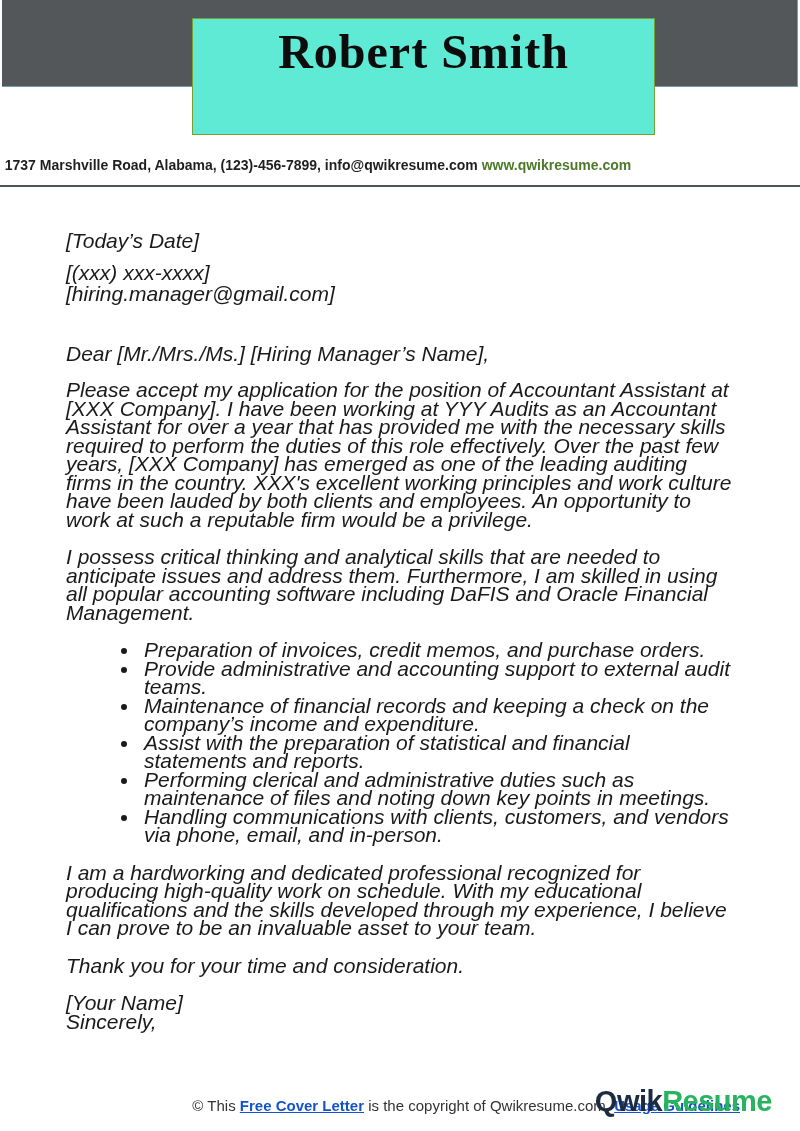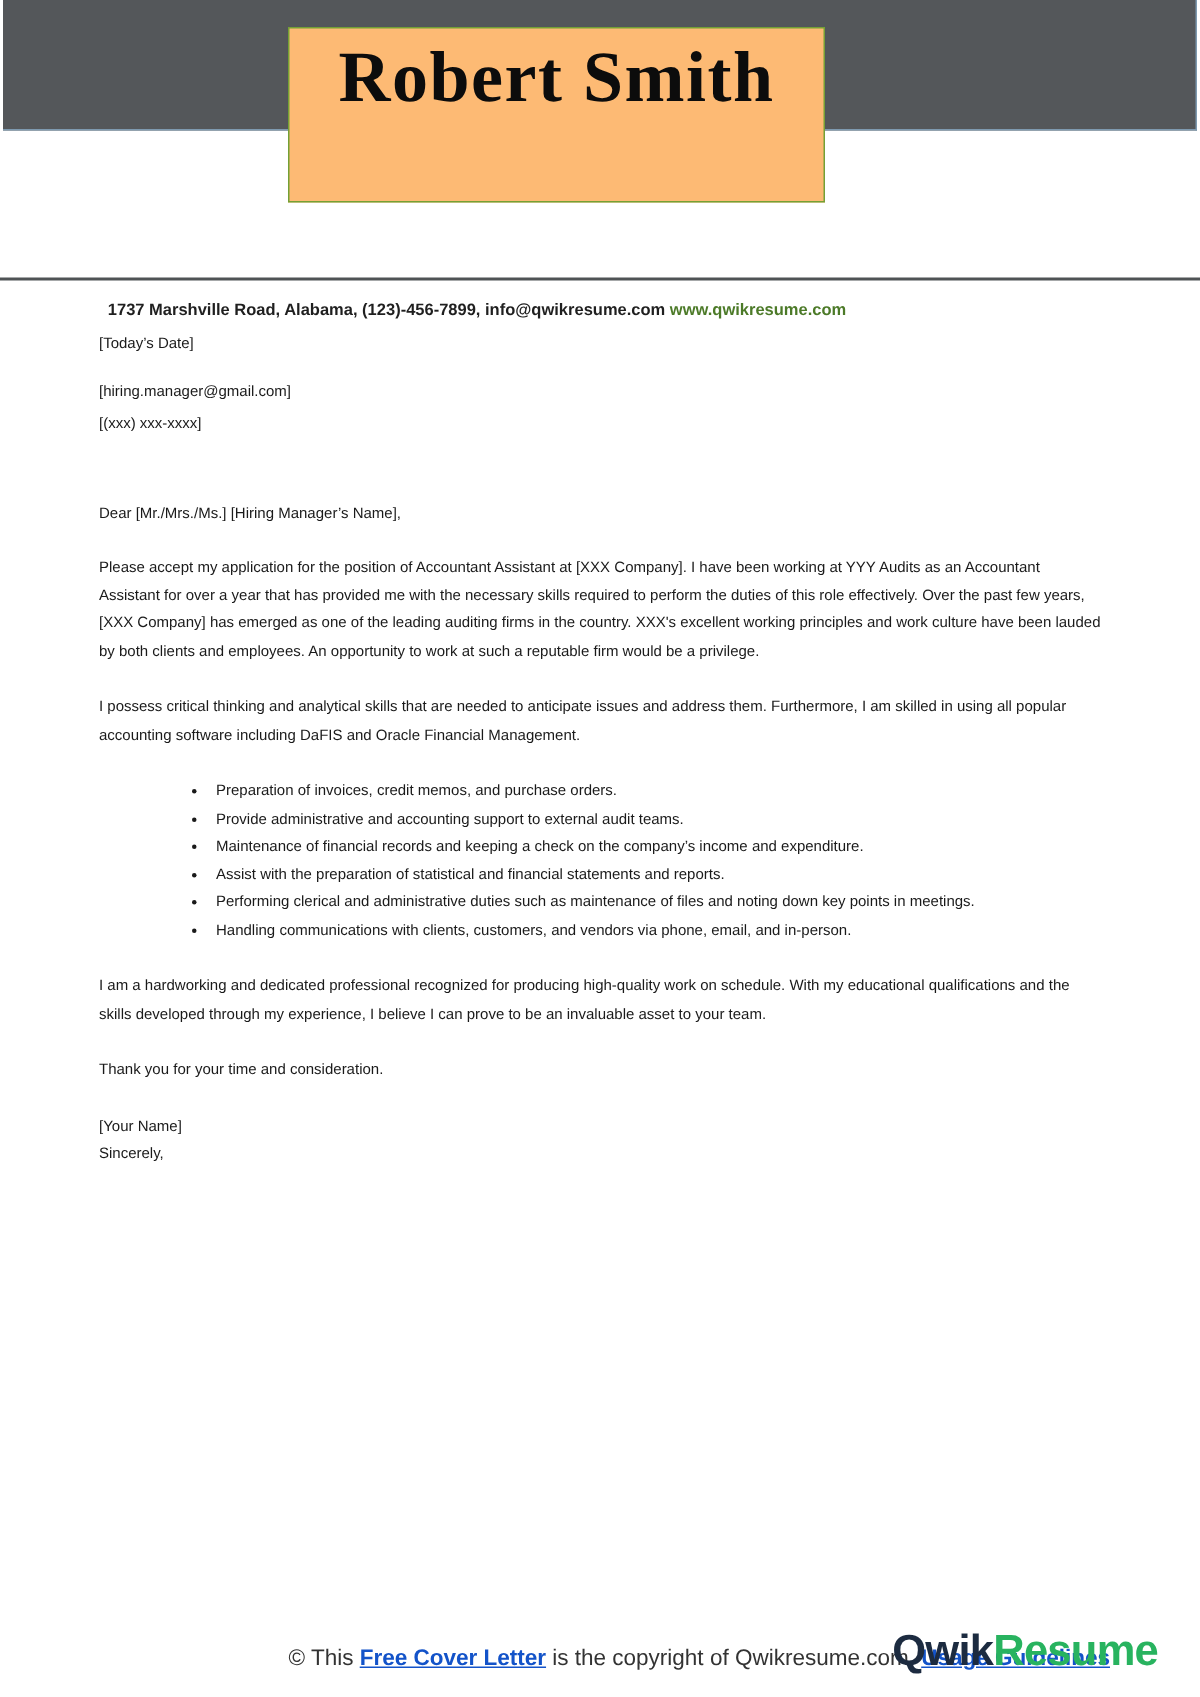--- a/index.html
+++ b/index.html
@@ -13,22 +13,22 @@
   }
 
   
   .header-band {
     position:absolute; top:0; left:2px; right:2px; height:86px;
     background:#54575a;
     border-bottom:1px solid #7e9ab0;
     border-right:1px solid #7e9ab0;
   }
   .name-plate {
-    position:absolute; left:192px; top:18px; width:358px; height:117px;
-    background:#fdba74;
+    position:absolute; left:192px; top:18px; width:463px; height:117px;
+    background:#5eead4;
     border:1px solid #74a035;
     box-sizing:border-box;
     text-align:center;
     z-index:2;
   }
   .person-name {
     font-family:"Liberation Serif", serif;
     font-weight:bold; font-size:48px; line-height:52px;
     letter-spacing:1px;
     color:#0c0c0c;
@@ -37,34 +37,33 @@
   .job-title {
     font-family:"Liberation Serif", serif;
     font-weight:bold; font-size:30px; line-height:36px;
     letter-spacing:0.5px;
     color:#0c0c0c;
     margin-top:11px;
   }
   .contact-line {
     position:absolute; top:157px; left:0; width:636px;
     text-align:center;
-    font-size:11px; font-weight:bold; color:#1f1f1f;
+    font-size:14px; font-weight:bold; color:#1f1f1f;
     z-index:2;
-    margin-top:44px;
   }
   .website-url { color:#4c7a28; text-decoration:none; font-weight:bold; }
   .header-divider {
     position:absolute; top:185px; left:0; width:800px; height:0;
     border-top:2px solid #4f5355;
   }
 
   
   .letter-body {
-    position:absolute; top:219px; left:66px; width:670px;
-    font-size:10px; line-height:18.5px; color:#1a1a1a;
+    position:absolute; top:230px; left:66px; width:670px;
+    font-size:21px; line-height:18.5px; color:#1a1a1a;font-style:italic;
   }
   .letter-body p { margin:0 0 19px 0; }
   .date-line { line-height:21px; margin:0 0 11px 0 !important; }
   .recipient-address { margin:0 0 40px 0; }
   .recipient-address p { margin:0; line-height:21.3px; }
   .salutation { margin:0 0 18px 0 !important; }
   .responsibilities-list {
     margin:0 0 19px 0; padding:0 0 0 74px;
   }
   .responsibilities-list li { margin:0; padding-left:4px; }
@@ -100,22 +99,22 @@
   <a class="website-url" href="#">www.qwikresume.com</a>
 </div>
 
 <div class="header-divider"></div>
 
 <div class="letter-body">
 
   <p class="date-line">[Today’s Date]</p>
 
   <div class="recipient-address">
+    <p>[(xxx) xxx-xxxx]</p>
     <p>[hiring.manager@gmail.com]</p>
-    <p>[(xxx) xxx-xxxx]</p>
   </div>
 
   <p class="salutation">Dear [Mr./Mrs./Ms.] [Hiring Manager’s Name],</p>
 
   <p>Please accept my application for the position of Accountant Assistant at [XXX Company]. I have been working at YYY Audits as an Accountant Assistant for over a year that has provided me with the necessary skills required to perform the duties of this role effectively. Over the past few years, [XXX Company] has emerged as one of the leading auditing firms in the country. XXX's excellent working principles and work culture have been lauded by both clients and employees. An opportunity to work at such a reputable firm would be a privilege.</p>
 
   <p>I possess critical thinking and analytical skills that are needed to anticipate issues and address them. Furthermore, I am skilled in using all popular accounting software including DaFIS and Oracle Financial Management.</p>
 
 
   <ul class="responsibilities-list">

